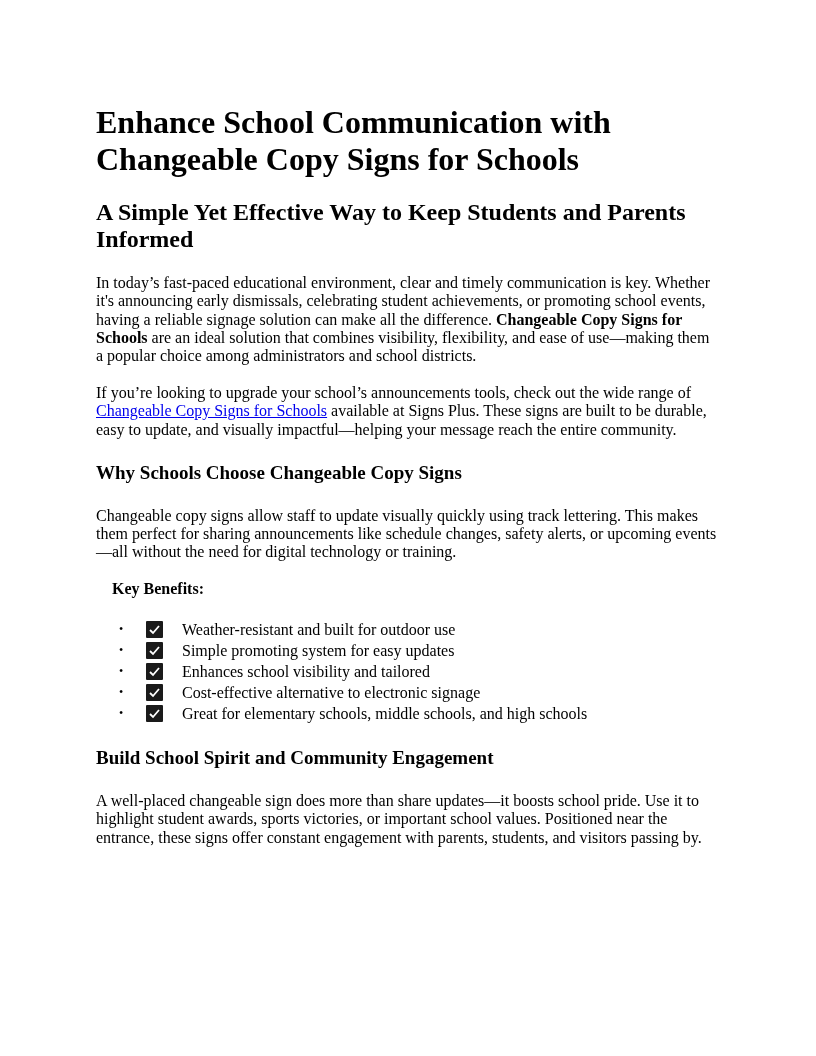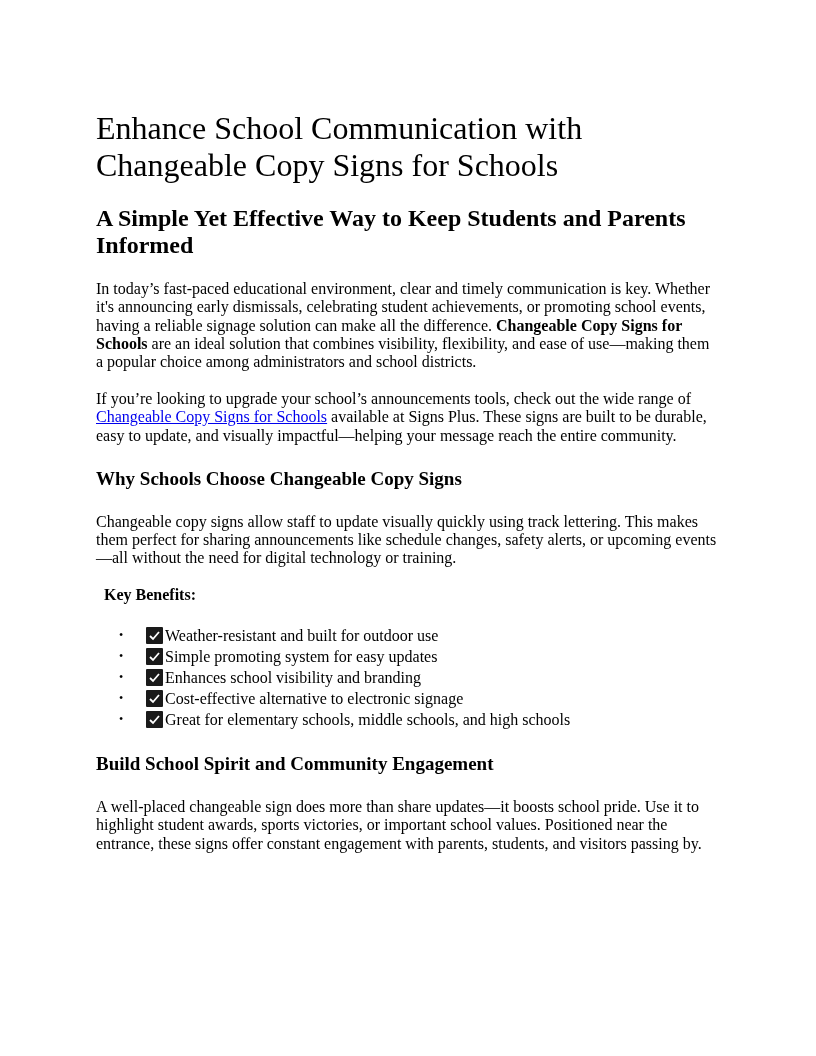--- a/index.html
+++ b/index.html
@@ -4,46 +4,46 @@
 <style>
   html, body { margin: 0; padding: 0; background: #ffffff; }
   body { width: 816px; height: 1056px; overflow: hidden; position: relative; }
   .page {
     position: absolute; left: 96px; top: 96px; width: 624px;
     font-family: "Liberation Serif", "DejaVu Serif", serif;
     color: #000;
     font-size: 16px; line-height: 18.4px;
   }
   h1 {
-    font-size: 32px; line-height: 36.8px; font-weight: normal;
-    margin: 14px 0 21px 0; letter-spacing: 0px;
+    font-size: 32px; line-height: 36.8px; font-weight: bold;
+    margin: 8px 0 21px 0; letter-spacing: 0px;
   }
   h2.sub {
     font-size: 24px; line-height: 27.6px; font-weight: bold;
     margin: 0 0 20px 0;
   }
   h2 {
     font-size: 19px; line-height: 27.6px; font-weight: bold;
     margin: 20px 0 20px 0;
   }
   p { margin: 5px 0 18px 0; }
   h3 {
     font-size: 16px; line-height: 18.4px; font-weight: bold;
-    margin: 0 0 21px 8px;
+    margin: 0 0 21px 16px;
   }
   a { color: #0000ee; text-decoration: underline; }
   ul { list-style: none; margin: 0 0 18px 0; padding: 0; }
   ul li { position: relative; padding-left: 50px; height: 21px; line-height: 21px; }
   .bullet { position: absolute; left: 23px; top: 0; font-size: 12px; }
   .check {
     position: absolute; left: 50px; top: 2px; width: 17px; height: 17px;
     background: #1a1a1a; border-radius: 1px;
   }
   .check svg { display: block; }
-  .li-text { margin-left: 19px; }
+  .li-text { margin-left: 36px; }
 </style>
 </head>
 <body>
 
 <div class="page">
   <h1>Enhance School Communication with Changeable Copy Signs for Schools</h1>
   <h2 class="sub">A Simple Yet Effective Way to Keep Students and Parents Informed</h2>
 
   <p><span>In today’s fast-paced educational environment, clear and timely communication is key. Whether it's announcing early dismissals, celebrating student achievements, or promoting school events, having a reliable signage solution can make all the difference. </span><b>Changeable Copy Signs for Schools</b><span> are an ideal solution that combines visibility, flexibility, and ease of use—making them a popular choice among administrators and school districts.</span></p>
 
@@ -72,21 +72,21 @@
         </span>
       <span class="li-text">Simple promoting system for easy updates</span>
     </li>
     <li>
       <span class="bullet">•</span>
       <span class="check">
           <svg width="17" height="17" viewBox="0 0 17 17">
             <path d="M4 9 L7 12 L13 5" stroke="#fff" stroke-width="1.8" fill="none"></path>
           </svg>
         </span>
-      <span class="li-text">Enhances school visibility and branding</span>
+      <span class="li-text">Enhances school visibility and tailored</span>
     </li>
     <li>
       <span class="bullet">•</span>
       <span class="check">
           <svg width="17" height="17" viewBox="0 0 17 17">
             <path d="M4 9 L7 12 L13 5" stroke="#fff" stroke-width="1.8" fill="none"></path>
           </svg>
         </span>
       <span class="li-text">Cost-effective alternative to electronic signage</span>
     </li>

